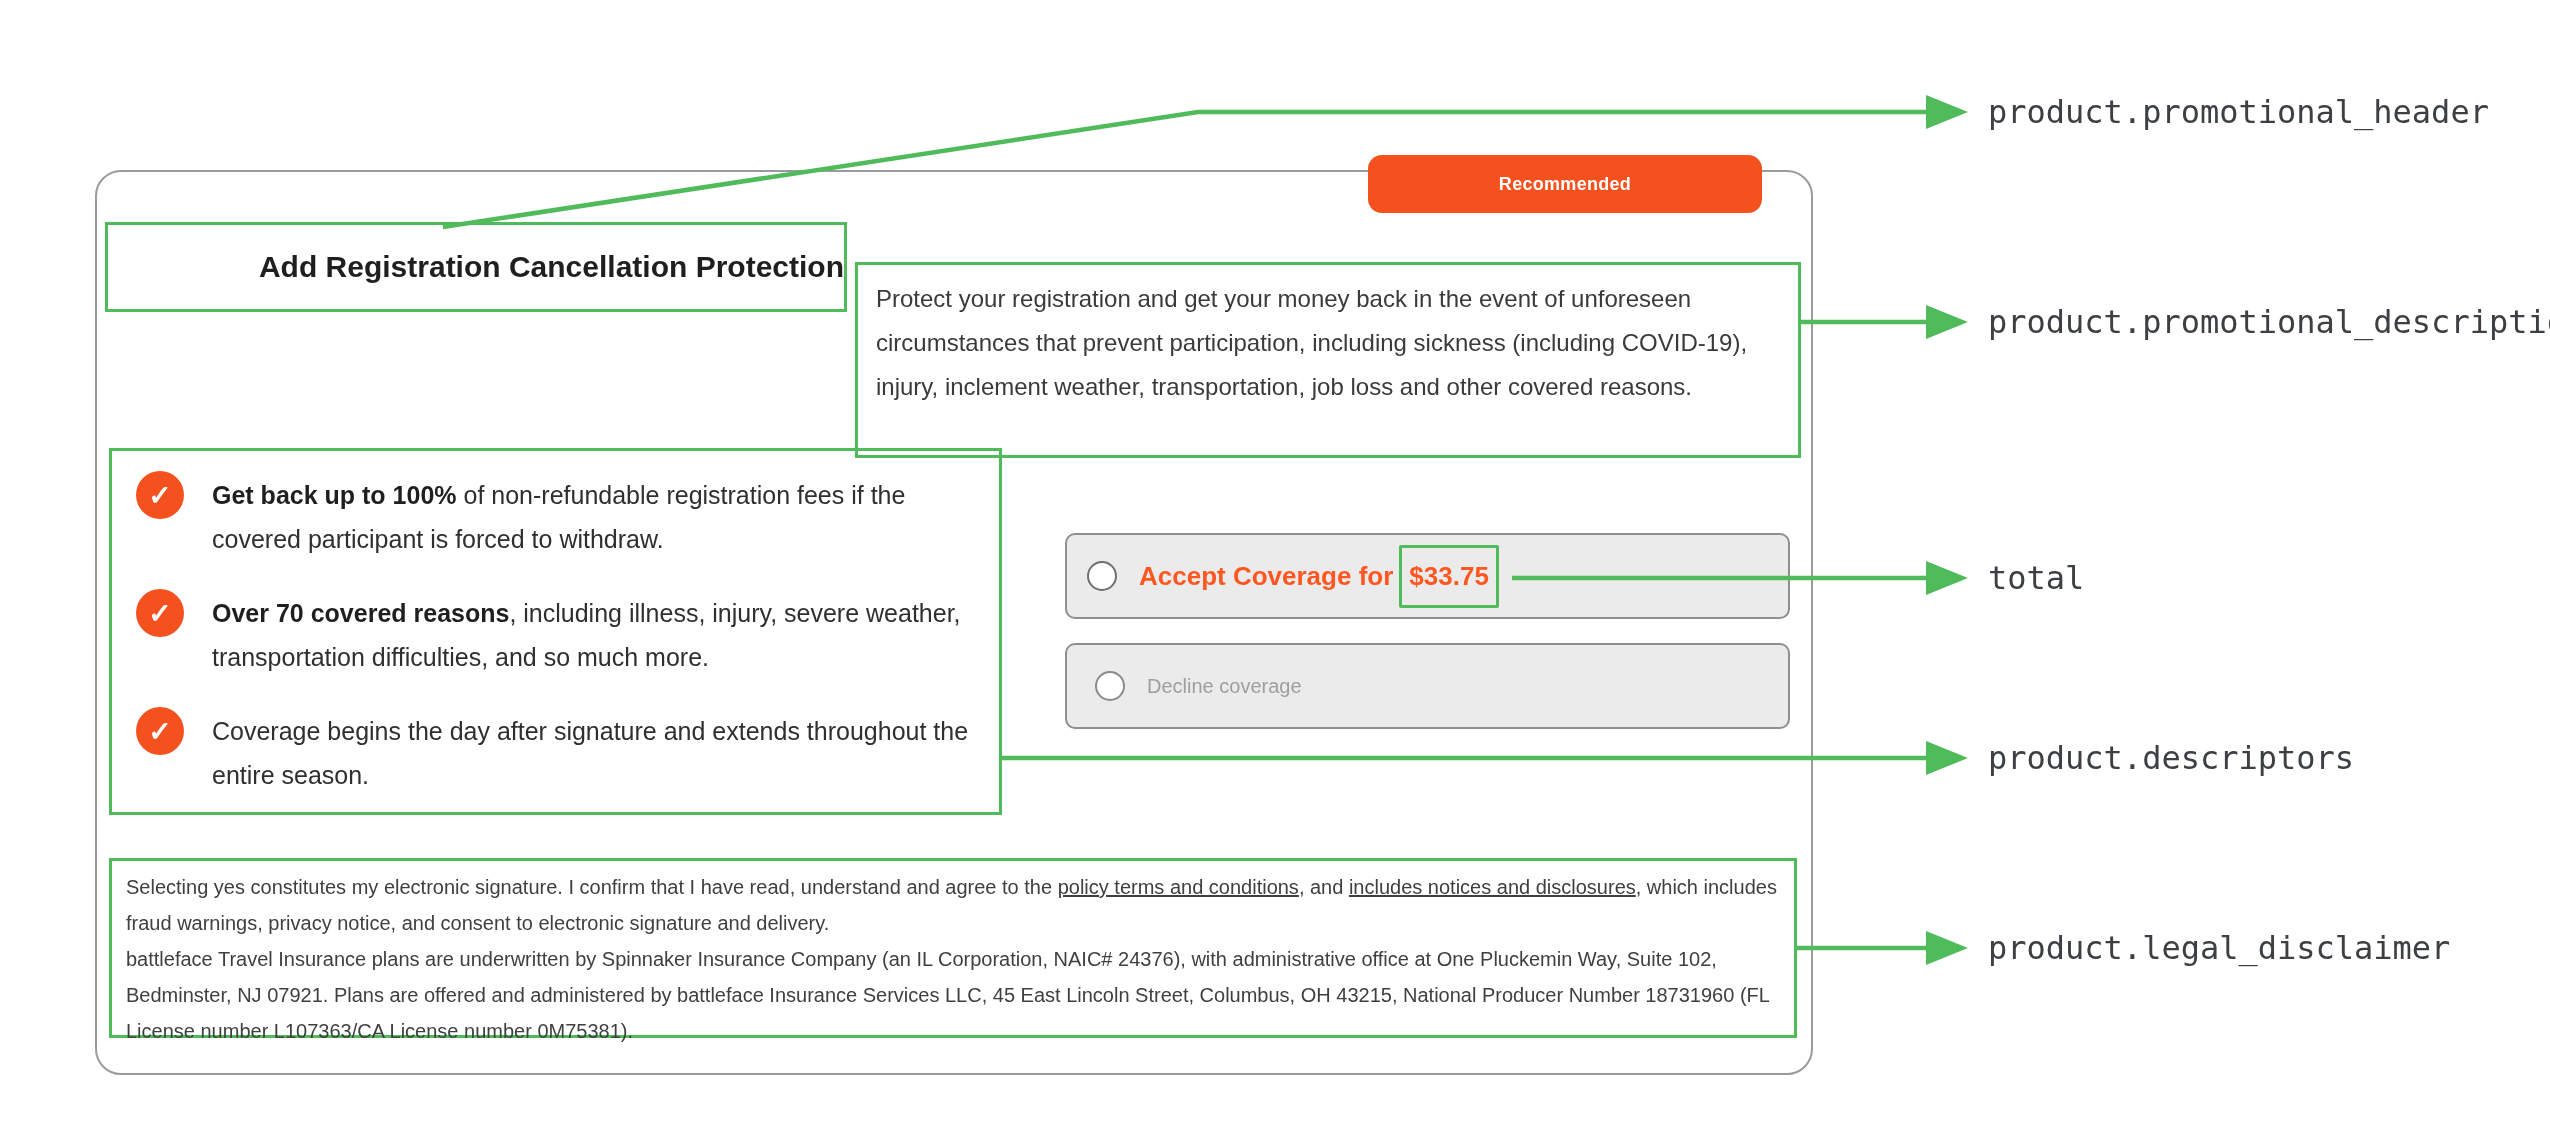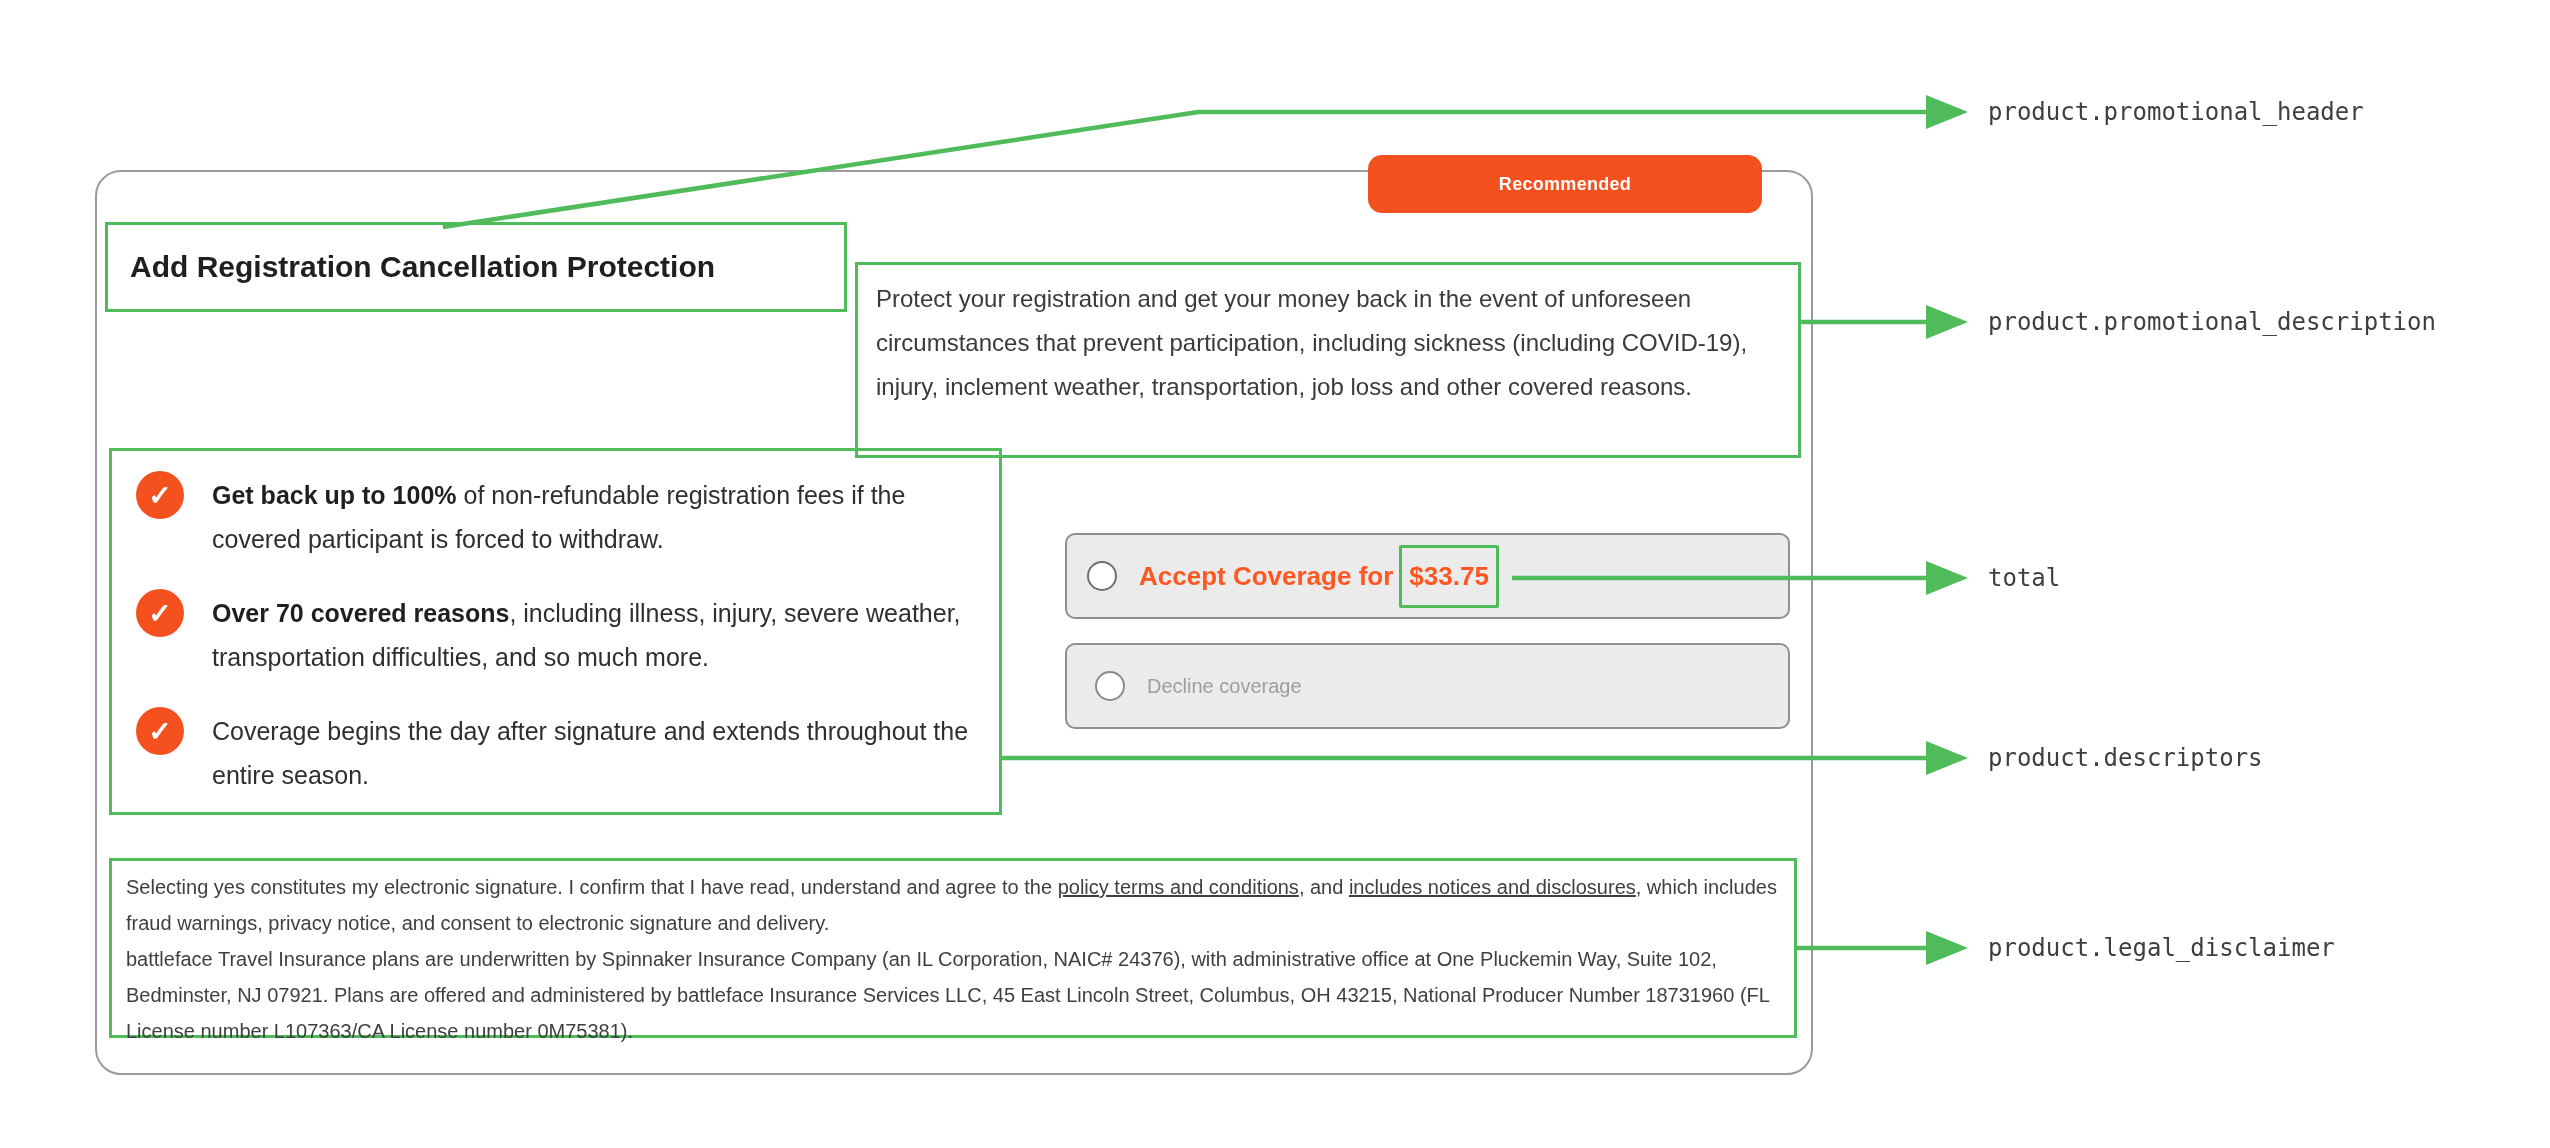--- a/index.html
+++ b/index.html
@@ -22,21 +22,21 @@
 
   .badge {
     position:absolute; left:1271px; top:-17px;
     width:394px; height:58px;
     background:#F4511E; color:#ffffff;
     border-radius:14px;
     display:flex; align-items:center; justify-content:center;
     font-size:18px; font-weight:bold; letter-spacing:.3px;
   }
 
-  .anno-box { border:3px solid #4FBB5A; }
+  .anno-box { border:3px solid #4FBB5A;justify-content:flex-end; }
 
   .promo-header {
     position:absolute; left:8px; top:50px;
     width:742px; height:90px;
     display:flex; align-items:center;
     padding-left:22px;
     font-size:30px; font-weight:bold; color:#1f1f1f;
   }
 
   .promo-desc {
@@ -107,21 +107,21 @@
     position:absolute; left:0; top:0;
     pointer-events:none;
   }
   .conn { fill:none; stroke:#4FBB5A; stroke-width:4.5; }
   .arrowhead { fill:#4FBB5A; stroke:none; }
 
   .anno-label {
     position:absolute; left:1988px;
     height:36px; line-height:36px;
     font-family:"DejaVu Sans Mono", monospace;
-    font-size:24px; color:#3d4043;
+    font-size:32px; color:#3d4043;
     white-space:nowrap;
   }
 </style>
 </head>
 <body>
 
 <div class="card">
 
   <div class="badge">
     <span>Recommended</span>

